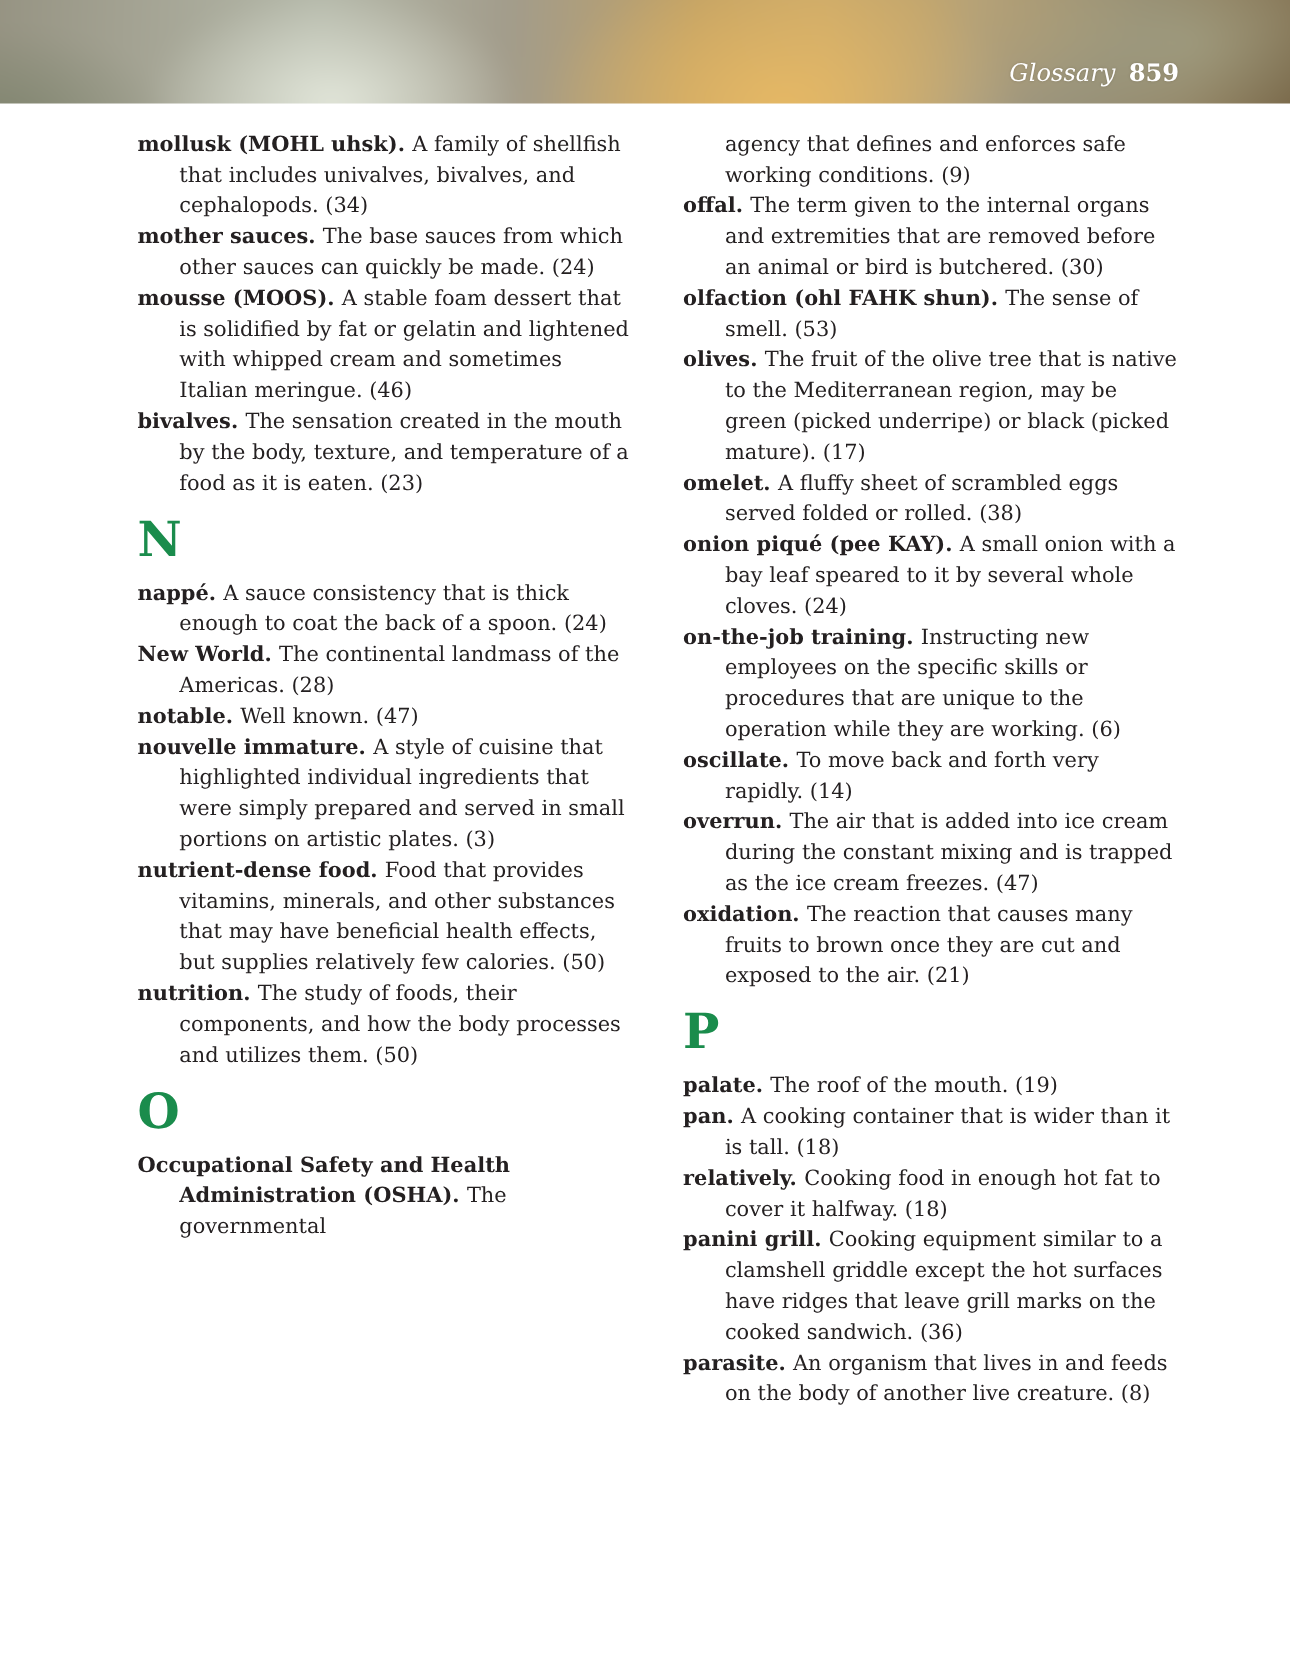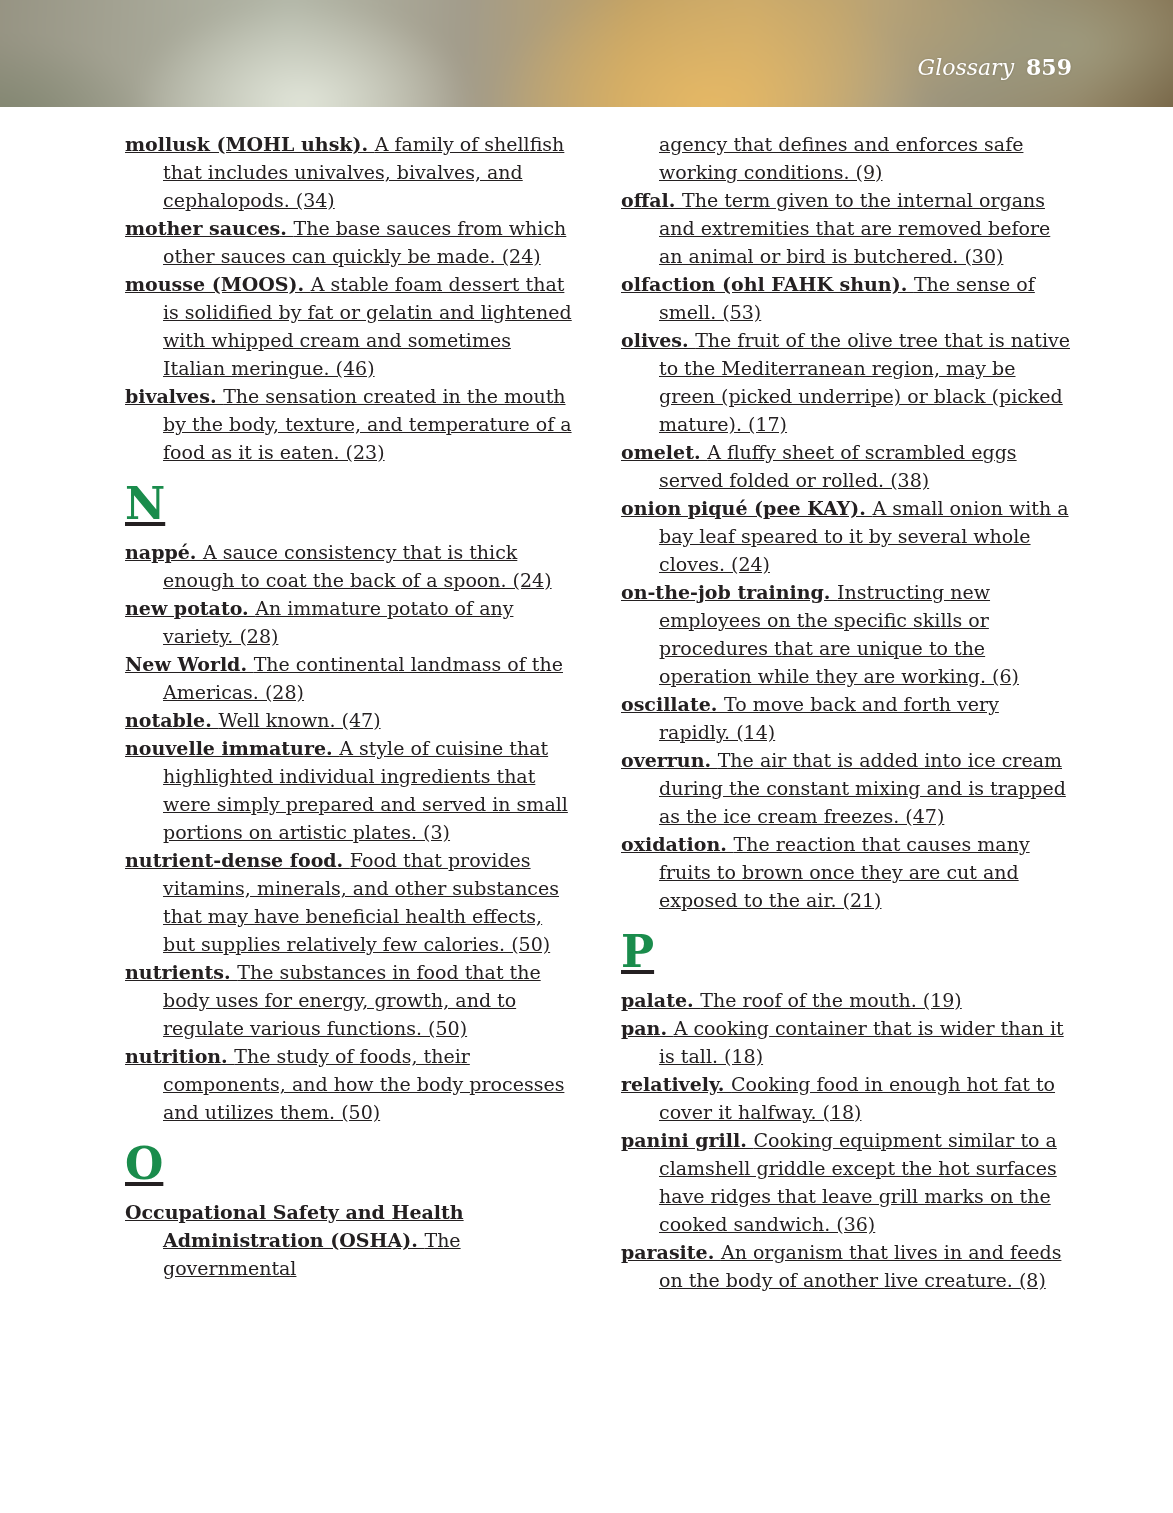--- a/index.html
+++ b/index.html
@@ -16,21 +16,21 @@
   }
   .page {
     width: 1173px;
     height: 1513px;
     position: relative;
     background: #ffffff;
   }
   
   .banner {
     position: relative;
-    height: 107px;
+    height: 94px;
     overflow: hidden;
   }
   .banner-photo {
     position: absolute;
     left: -30px; right: -30px; top: -30px; bottom: -30px;
     background:
       radial-gradient(ellipse 260px 160px at 27% 80%, rgba(228,232,220,0.95), rgba(228,232,220,0) 65%),
       radial-gradient(ellipse 320px 190px at 60% 80%, rgba(233,186,100,0.90), rgba(233,186,100,0) 68%),
       radial-gradient(ellipse 300px 160px at 70% 20%, rgba(210,170,95,0.50), rgba(210,170,95,0) 70%),
       radial-gradient(ellipse 240px 140px at 90% 45%, rgba(175,185,160,0.45), rgba(175,185,160,0) 70%),
@@ -55,21 +55,20 @@
   }
   .running-page {
     font-weight: bold;
   }
   
   .content {
     display: flex;
     gap: 42px;
     padding: 23px 98px 0 125px;
     box-sizing: border-box;
-    text-decoration: underline;
   }
   .column {
     flex: 1 1 0;
     min-width: 0;
   }
   .entry {
     margin: 0;
     font-size: 19px;
     line-height: 28px;
     padding-left: 38px;
@@ -104,26 +103,24 @@
   </header>
 
   <main class="content">
     <section class="column">
         <p class="entry"><b class="term">mollusk (MOHL uhsk). </b><span class="definition">A family of shellfish that includes univalves, bivalves, and cephalopods. (34)</span></p>
         <p class="entry"><b class="term">mother sauces. </b><span class="definition">The base sauces from which other sauces can quickly be made. (24)</span></p>
         <p class="entry"><b class="term">mousse (MOOS). </b><span class="definition">A stable foam dessert that is solidified by fat or gelatin and lightened with whipped cream and sometimes Italian meringue. (46)</span></p>
         <p class="entry"><b class="term">bivalves. </b><span class="definition">The sensation created in the mouth by the body, texture, and temperature of a food as it is eaten. (23)</span></p>
         <h2 class="section-letter">N</h2>
         <p class="entry"><b class="term">nappé. </b><span class="definition">A sauce consistency that is thick enough to coat the back of a spoon. (24)</span></p>
-        <p class="entry"><b class="term">new potato. </b><span class="definition">An immature potato of any variety. (28)</span></p>
         <p class="entry"><b class="term">New World. </b><span class="definition">The continental landmass of the Americas. (28)</span></p>
         <p class="entry"><b class="term">notable. </b><span class="definition">Well known. (47)</span></p>
         <p class="entry"><b class="term">nouvelle immature. </b><span class="definition">A style of cuisine that highlighted individual ingredients that were simply prepared and served in small portions on artistic plates. (3)</span></p>
         <p class="entry"><b class="term">nutrient-dense food. </b><span class="definition">Food that provides vitamins, minerals, and other substances that may have beneficial health effects, but supplies relatively few calories. (50)</span></p>
-        <p class="entry"><b class="term">nutrients. </b><span class="definition">The substances in food that the body uses for energy, growth, and to regulate various functions. (50)</span></p>
         <p class="entry"><b class="term">nutrition. </b><span class="definition">The study of foods, their components, and how the body processes and utilizes them. (50)</span></p>
         <h2 class="section-letter">O</h2>
         <p class="entry"><b class="term">Occupational Safety and Health Administration (OSHA). </b><span class="definition">The governmental</span></p>
       </section>
     <section class="column">
         <p class="entry continuation"><span class="definition">agency that defines and enforces safe working conditions. (9)</span></p>
         <p class="entry"><b class="term">offal. </b><span class="definition">The term given to the internal organs and extremities that are removed before an animal or bird is butchered. (30)</span></p>
         <p class="entry"><b class="term">olfaction (ohl FAHK shun). </b><span class="definition">The sense of smell. (53)</span></p>
         <p class="entry"><b class="term">olives. </b><span class="definition">The fruit of the olive tree that is native to the Mediterranean region, may be green (picked underripe) or black (picked mature). (17)</span></p>
         <p class="entry"><b class="term">omelet. </b><span class="definition">A fluffy sheet of scrambled eggs served folded or rolled. (38)</span></p>

